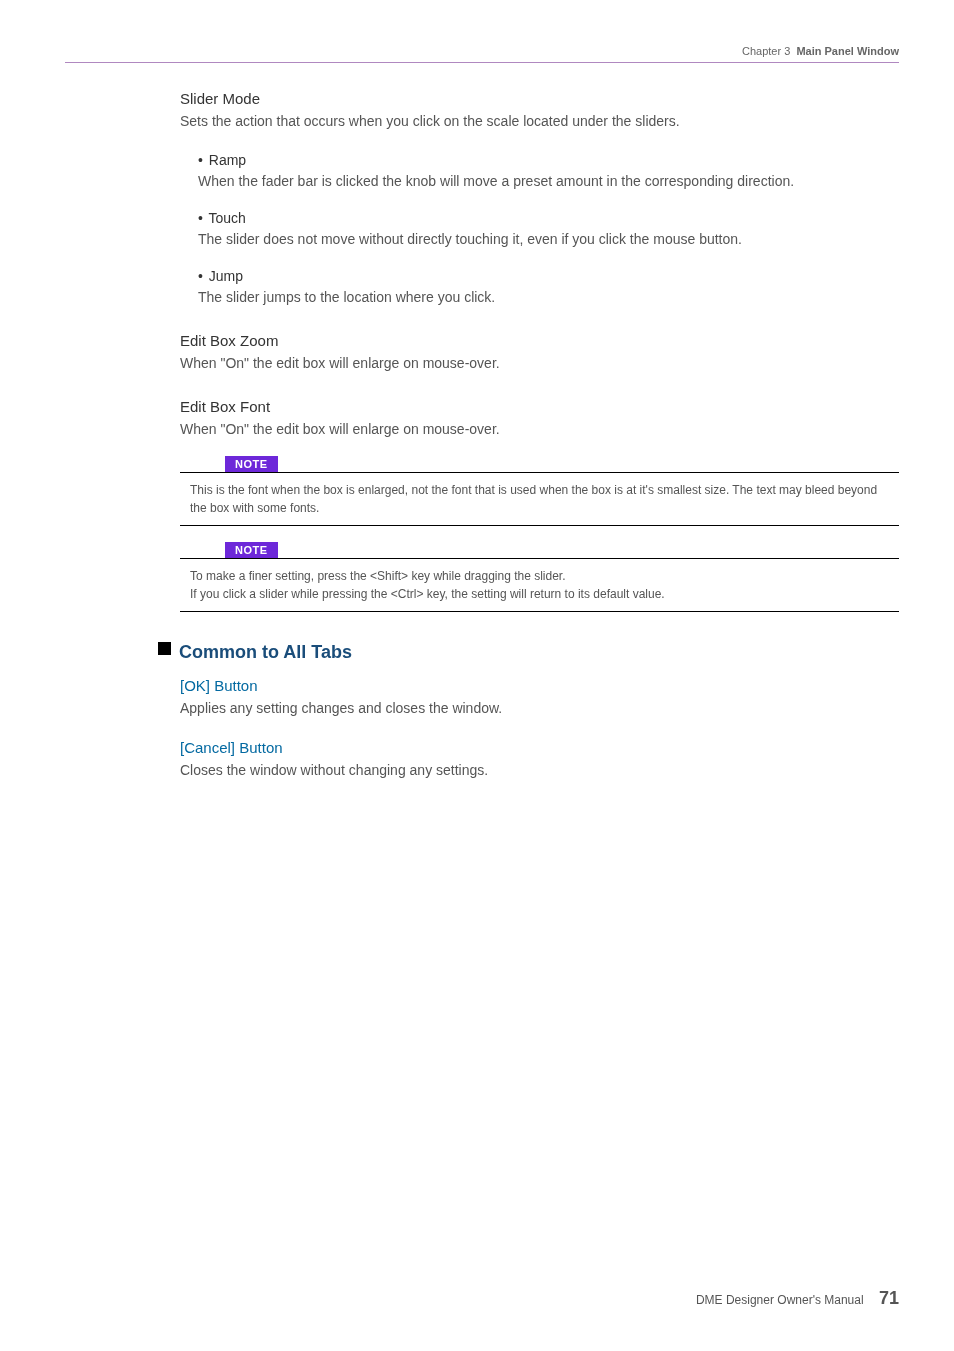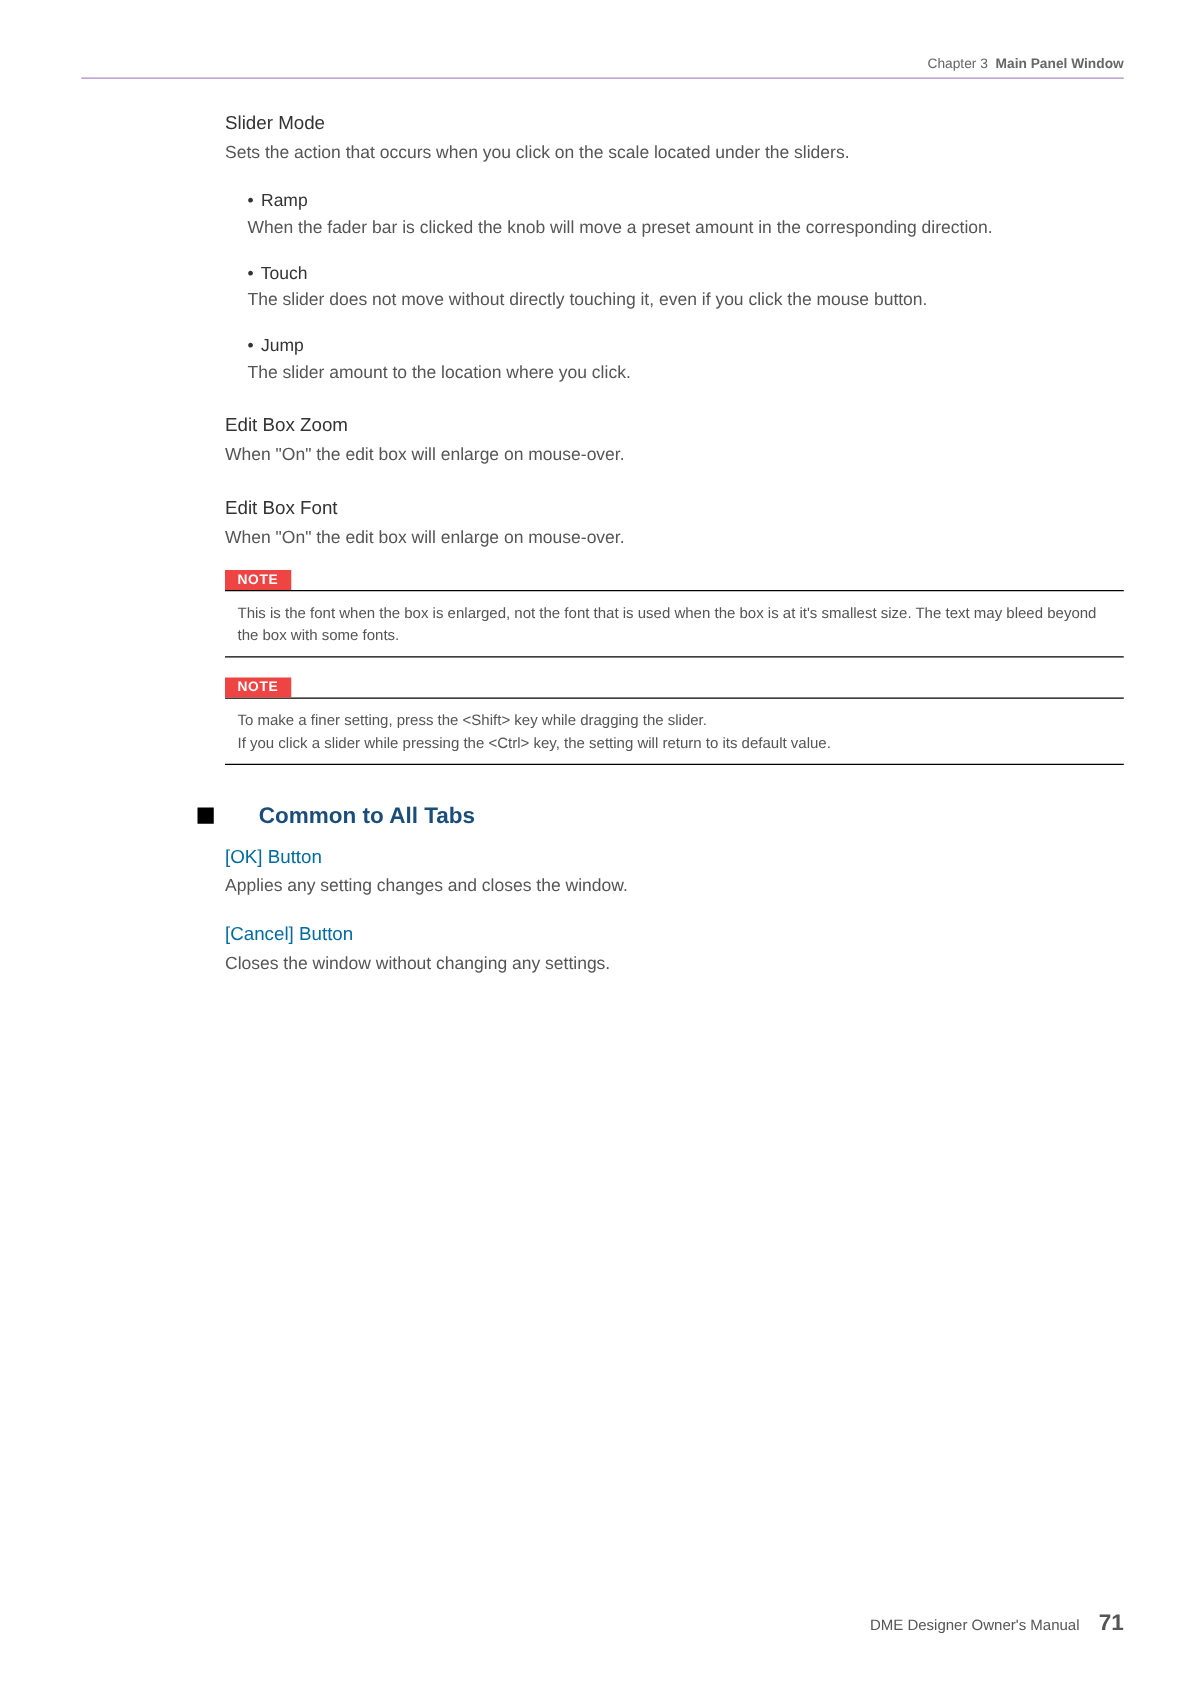--- a/index.html
+++ b/index.html
@@ -74,49 +74,49 @@
     }
     .section-block {
       margin-bottom: 24px;
     }
     .note-box {
       margin-top: 14px;
       margin-bottom: 14px;
     }
     .note-label {
       display: inline-block;
-      background: #ef4444;
+      background: #6d28d9;
       color: #ffffff;
       font-size: 11px;
       font-weight: bold;
       padding: 2px 10px;
       letter-spacing: 0.5px;
+      margin-left: 45px;
     }
     .note-divider {
       height: 1px;
       background: #000;
       margin-top: 0;
     }
     .note-content {
       font-size: 12px;
       color: #555;
       line-height: 1.5;
       padding: 8px 10px;
     }
     .note-divider-bottom {
       height: 1px;
       background: #000;
     }
     .square-heading-row {
       display: flex;
-      align-items: center;
+      align-items: flex-start;
       margin-top: 30px;
       margin-bottom: 14px;
       margin-left: -22px;
-      gap: 28px;
     }
     .square-bullet {
       width: 13px;
       height: 13px;
       background: #000;
       margin-right: 8px;
     }
     .square-heading {
       font-size: 18px;
       font-weight: bold;
@@ -168,21 +168,21 @@
         <div class="sub-desc">When the fader bar is clicked the knob will move a preset amount in the corresponding direction.</div>
       </div>
 
       <div class="sub-item">
         <div class="sub-bullet-line"><span class="sub-bullet">•</span> <span>Touch</span></div>
         <div class="sub-desc">The slider does not move without directly touching it, even if you click the mouse button.</div>
       </div>
 
       <div class="sub-item">
         <div class="sub-bullet-line"><span class="sub-bullet">•</span> <span>Jump</span></div>
-        <div class="sub-desc">The slider amount to the location where you click.</div>
+        <div class="sub-desc">The slider jumps to the location where you click.</div>
       </div>
     </div>
 
     <div class="section-block">
       <div class="section-heading">Edit Box Zoom</div>
       <div class="section-desc" style="margin-bottom:6px;">When "On" the edit box will enlarge on mouse-over.</div>
     </div>
 
     <div class="section-block" style="margin-bottom:8px;">
       <div class="section-heading">Edit Box Font</div>

